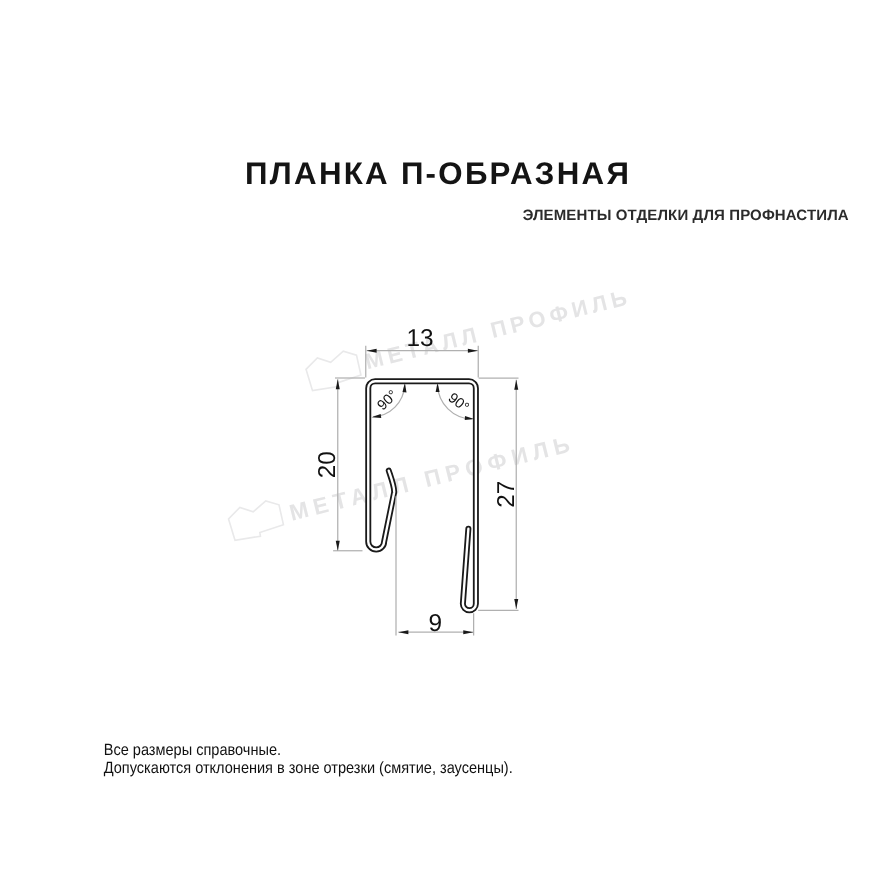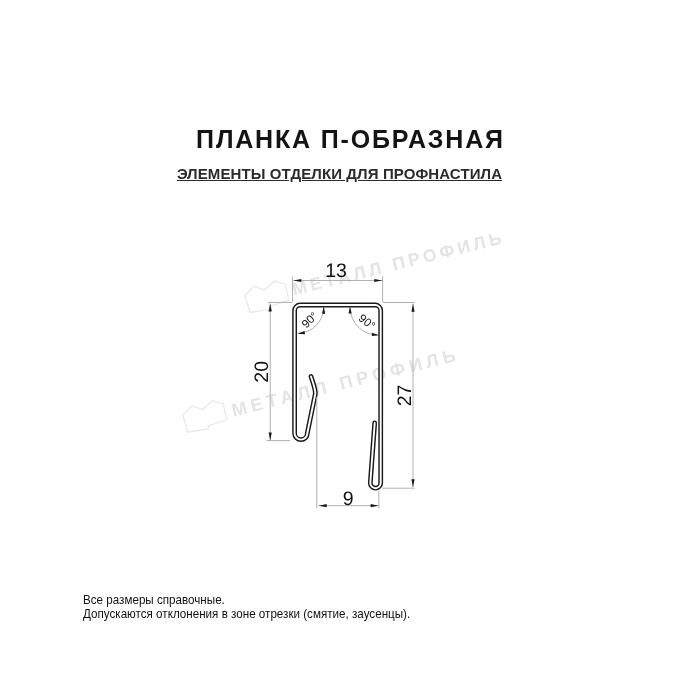--- a/index.html
+++ b/index.html
@@ -2,22 +2,22 @@
 <html><head>
 <meta charset="utf-8">
 <style>
   html,body{margin:0;padding:0;}
   body{width:700px;height:700px;background:#ffffff;position:relative;overflow:hidden;
        font-family:"Liberation Sans",sans-serif;will-change:transform;}
   .title{position:absolute;left:0;top:105px;width:701px;text-align:center;
          font-weight:bold;font-size:25px;line-height:26px;color:#141414;margin-top:21px;}
   .t1{letter-spacing:1.82px;}
   .t2{letter-spacing:2.37px;}
-  .subtitle{position:absolute;left:0;top:164.5px;width:679px;text-align:center;
-         font-weight:bold;font-size:15px;color:#2b2b2b;letter-spacing:0.1px;text-decoration:underline;}
+  .subtitle{position:absolute;left:0;top:164.5px;width:679px;text-align:right;
+         font-weight:bold;font-size:12px;color:#2b2b2b;letter-spacing:0.1px;}
   .footer{position:absolute;left:83px;top:593px;font-size:13px;line-height:13.5px;color:#111;transform:scaleX(0.895);transform-origin:0 0;}
   svg{position:absolute;left:0;top:0;}
   svg text{text-rendering:geometricPrecision;}
 </style>
 </head>
 <body>
 
 <div class="title"><span class="t1">ПЛАНКА П-ОБРАЗНАЯ</span><br></div>
 
 <div class="subtitle">ЭЛЕМЕНТЫ ОТДЕЛКИ ДЛЯ ПРОФНАСТИЛА</div>

